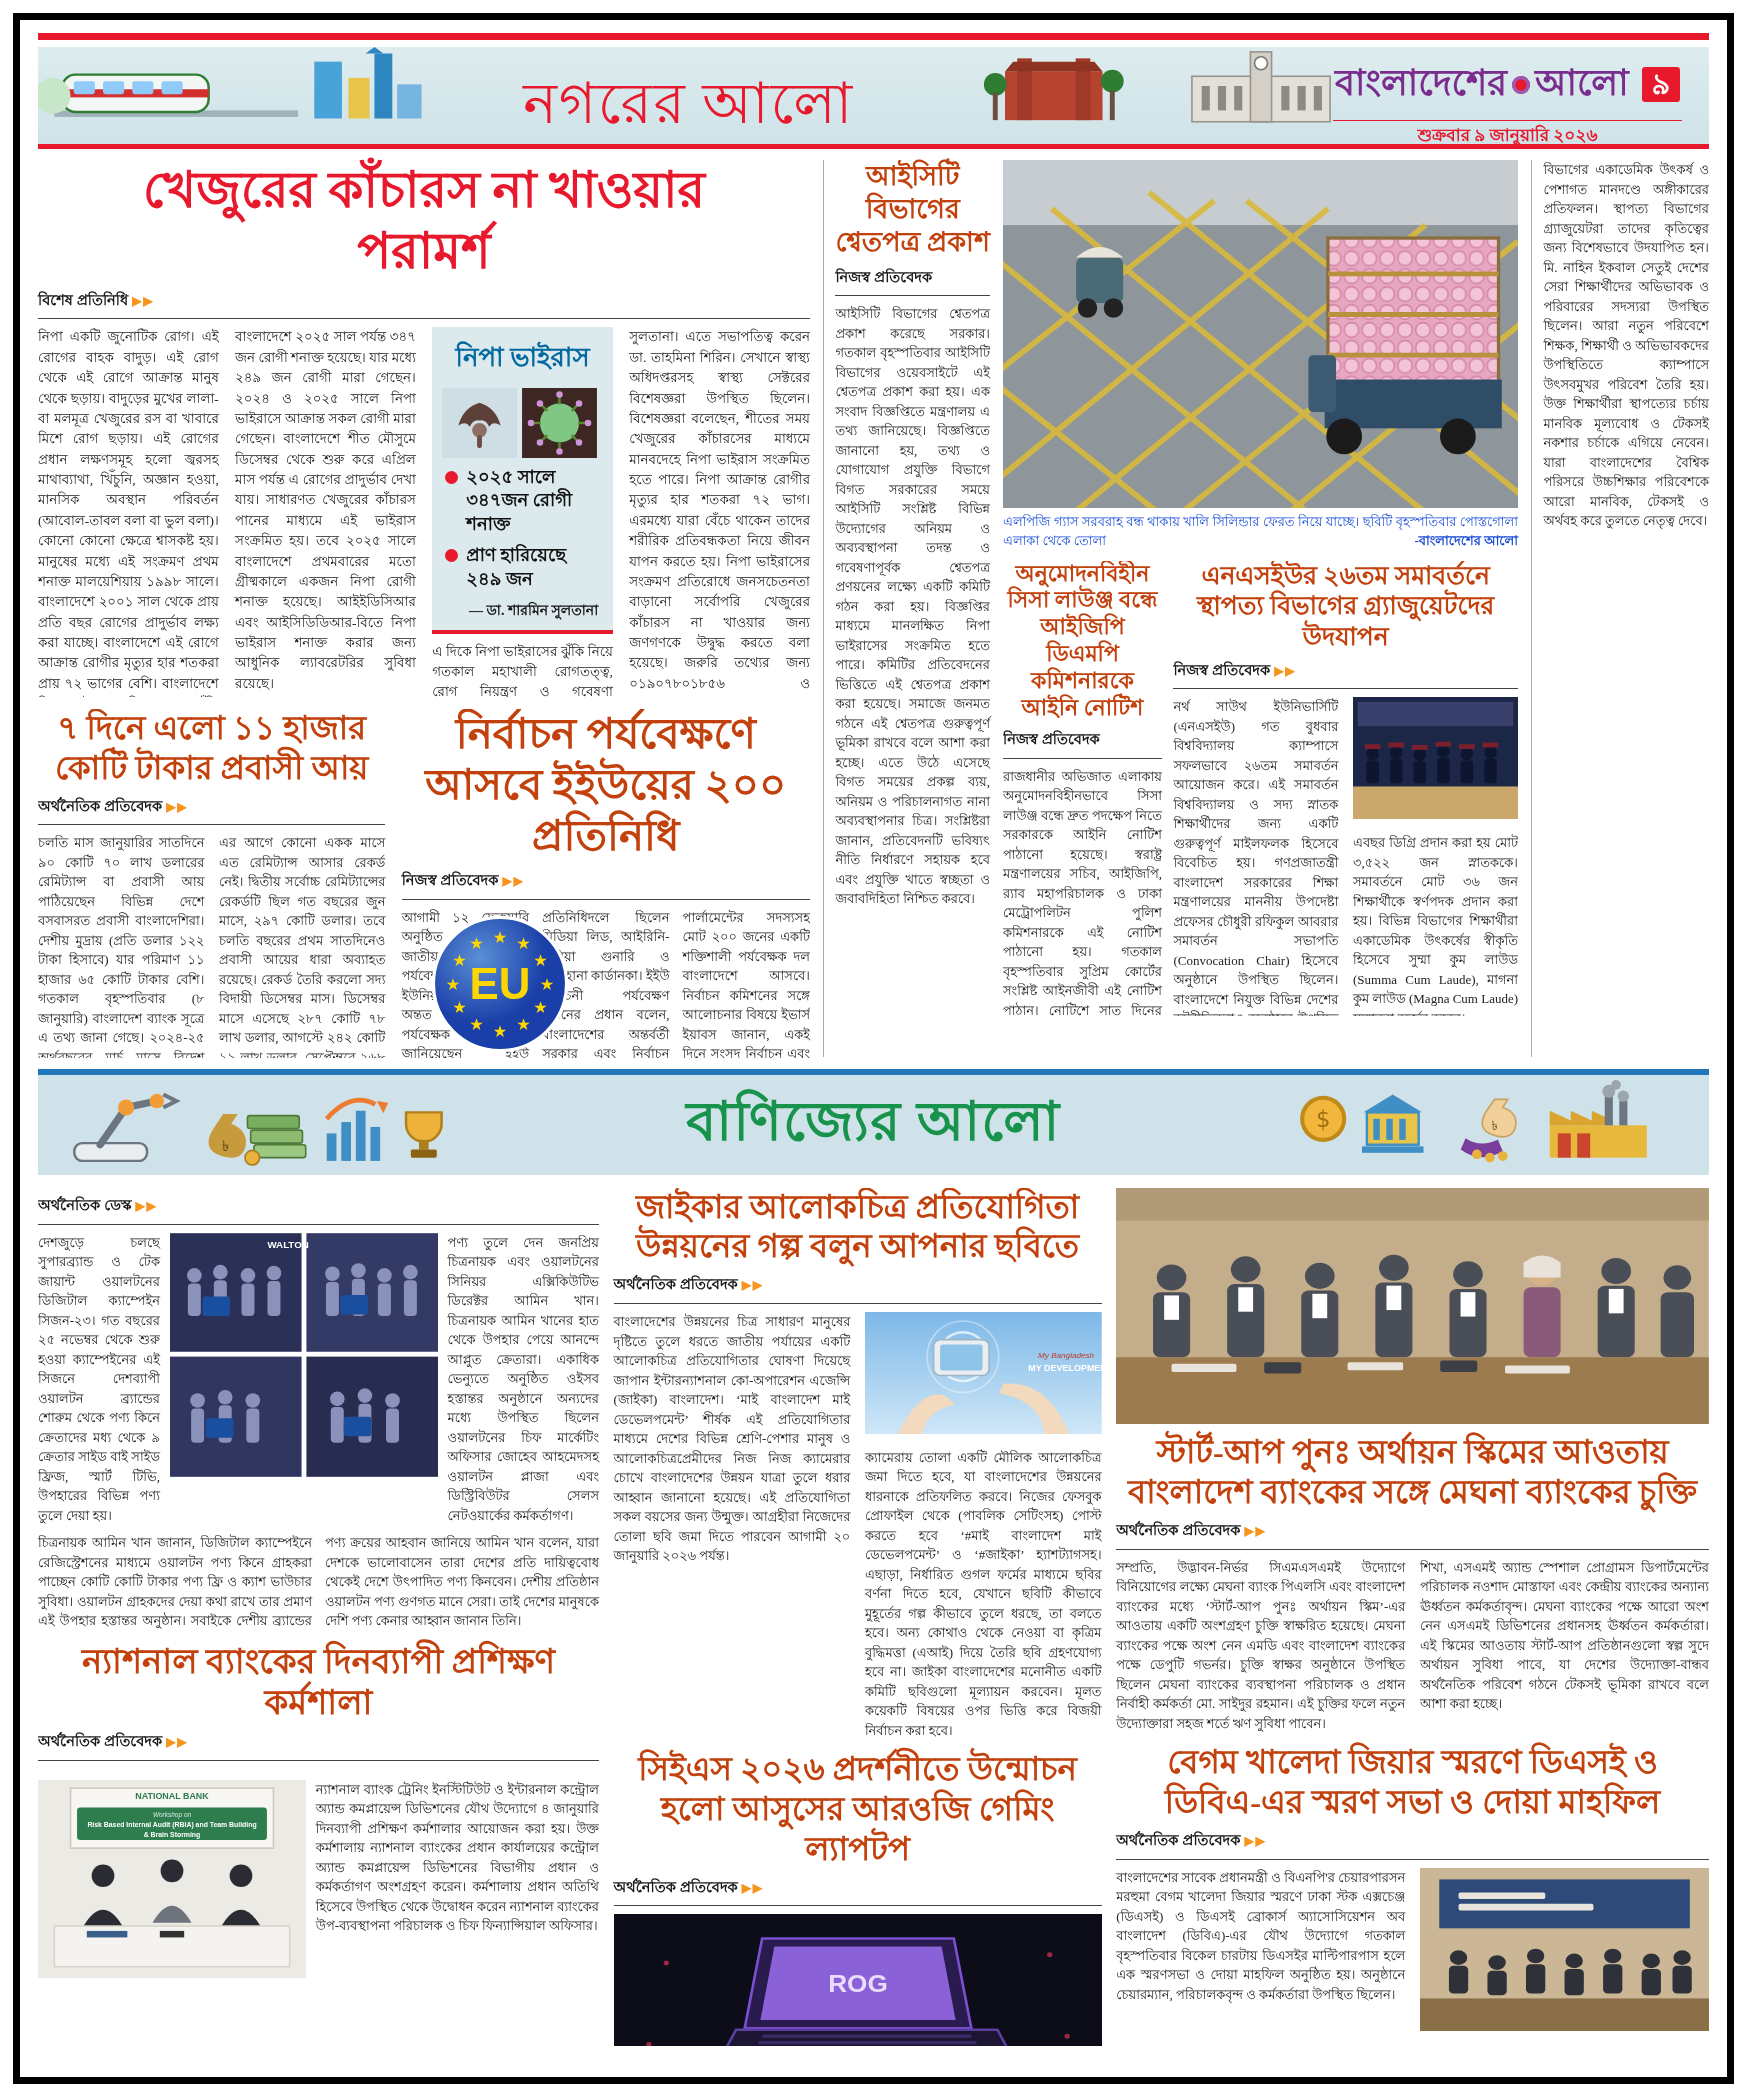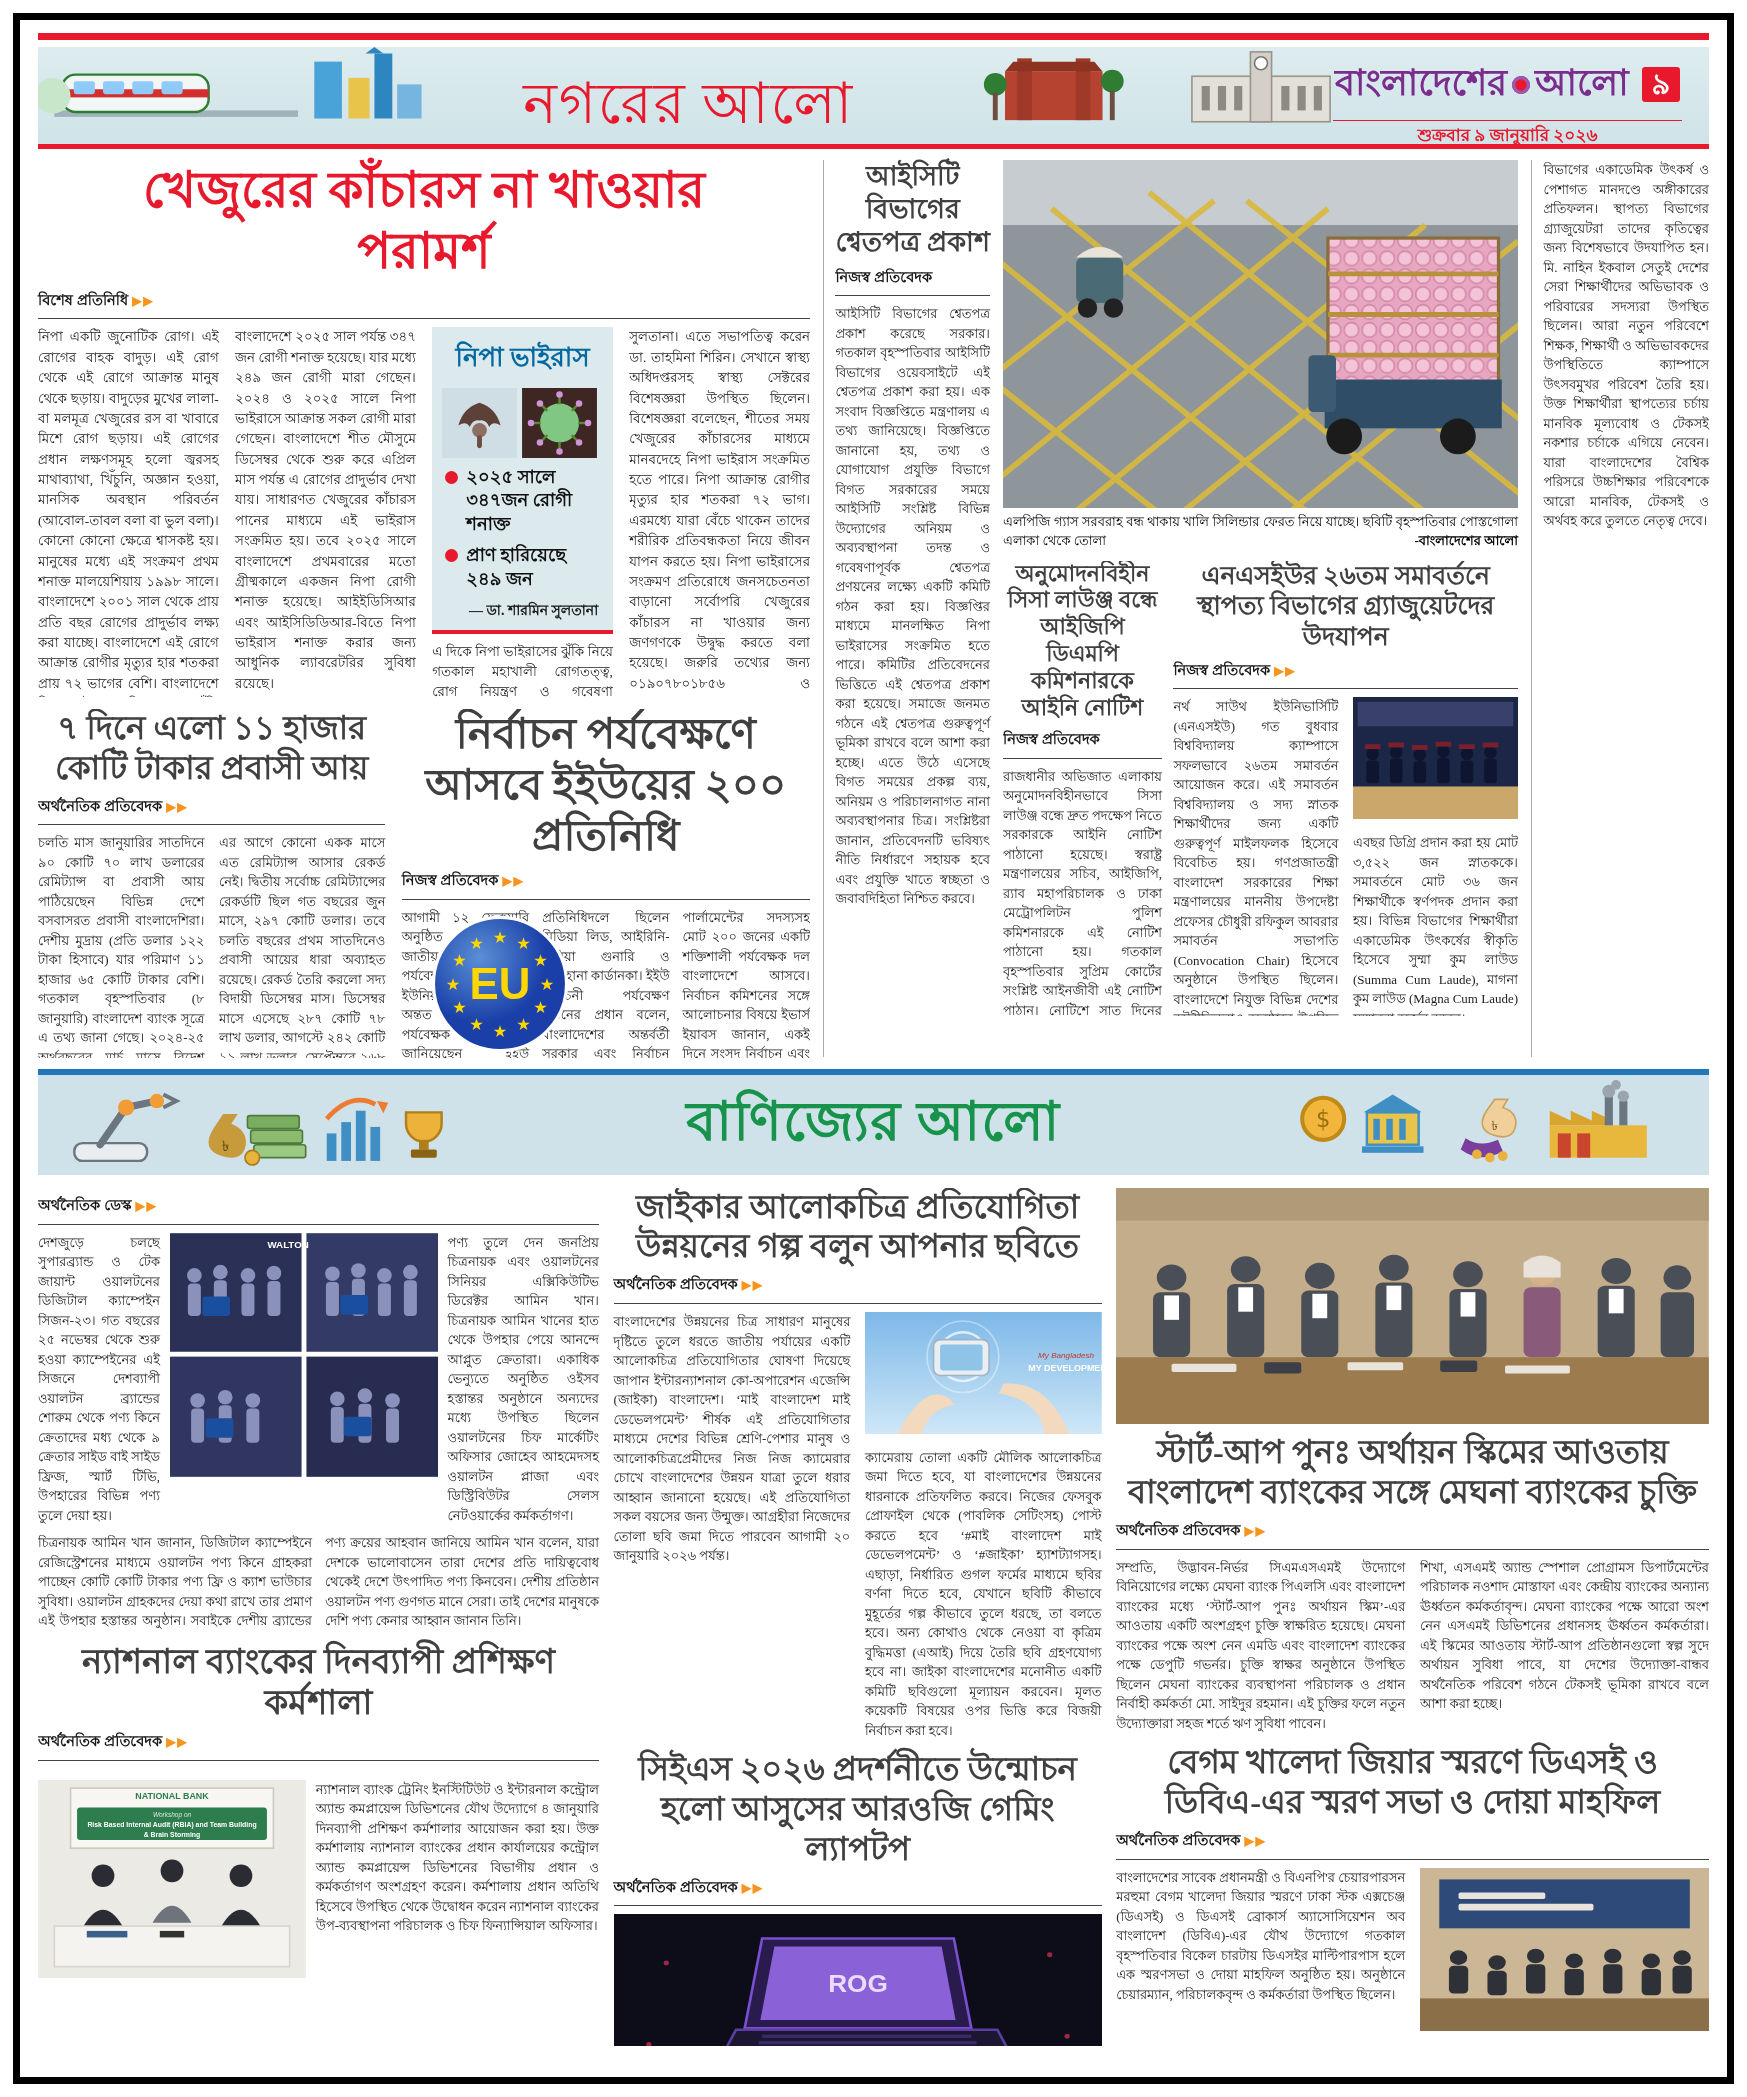--- a/index.html
+++ b/index.html
@@ -22,21 +22,21 @@
                 font-size:29px; padding:1.6px 9.8px; border-radius:3.3px; line-height:1.1; }
   .date-line { margin-top:4.9px; border-top:1.6px solid #e8192c; border-bottom:1.6px solid #e8192c;
                color:#e8192c; font-size:17px; padding:1.6px 0; font-weight:bold; }
 
   .top-section { display:flex; gap:13px; height:897px; margin-top:11.4px; }
   .col-mainleft { width:772px; }
   .col-ict { width:167px; border-left:0.8px solid #aaa; padding-left:11.4px; }
   .col-photo { width:515px; }
   .col-rail { flex:1; border-left:0.8px solid #aaa; padding-left:11.4px; }
 
-  .hl { font-weight:bold; text-align:center; line-height:1.22; color:#404040; }
+  .hl { font-weight:bold; text-align:center; line-height:1.22; color:#c2410c; }
   .hl-red { color:#e8192c; }
   .byline { font-size:14.6px; font-weight:bold; margin-top:6.5px; font-family:"Liberation Sans",sans-serif; }
   .byline .arrows { color:#f7941d; font-size:12.2px; letter-spacing:1.6px; }
   .rule-thin { border:none; border-top:1.6px solid #444; margin:5.7px 0 8.1px; }
   .body-txt { font-size:13.4px; line-height:1.52; text-align:justify; color:#222; }
   .small-txt { font-size:13px; line-height:1.5; text-align:justify; color:#222; }
 
   .art-main .hl { font-size:50px; }
   .main-body { display:flex; gap:16.3px; margin-top:3.3px; height:370px; overflow:hidden; }
   .main-col { flex:1; }
@@ -55,21 +55,21 @@
   .art-eu .hl { font-size:42px; }
   .cols2 { display:flex; gap:14.6px; }
   .cols2 > div { flex:1; }
   .cols3 { display:flex; gap:13px; }
   .cols3 > div { flex:1; }
   .eu-badge { position:absolute; left:29px; bottom:4.9px; }
 
   .art-ict .hl { font-size:27px; }
 
   .lpg-photo { width:100%; height:348px; display:block; }
-  .photo-cap { font-size:13px; line-height:1.45; text-align:justify; margin-top:4.9px; color:#000000; }
+  .photo-cap { font-size:13px; line-height:1.45; text-align:justify; margin-top:4.9px; color:#1d4ed8; }
   .photo-cap .credit { float:right; font-weight:bold; }
   .sub-row { display:flex; gap:11.4px; margin-top:9.8px; height:455px; overflow:hidden; }
   .art-sisha { width:159px; }
   .art-sisha .hl { font-size:22px; }
   .art-nsu { flex:1; }
   .art-nsu .hl { font-size:25px; }
 
   .biz-banner { margin-top:11.4px; border-top:6.5px solid #2277bb; background:#cfe2e9; height:106px;
                 display:flex; align-items:center; justify-content:space-between; padding:0 21px; overflow:hidden; }
   .biz-title { font-size:54px; font-weight:bold; color:#17934b; letter-spacing:1.6px; text-align:center; }

